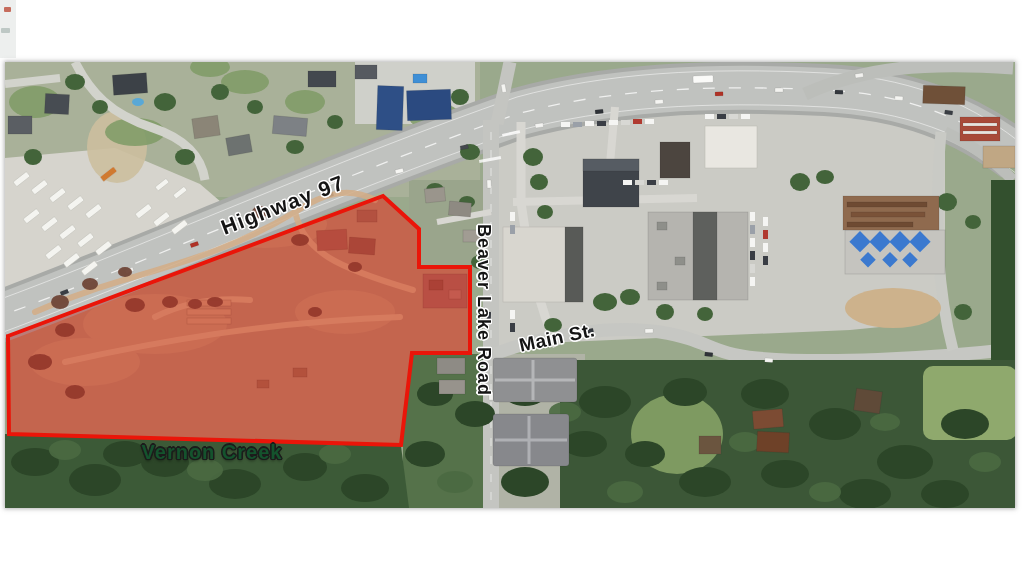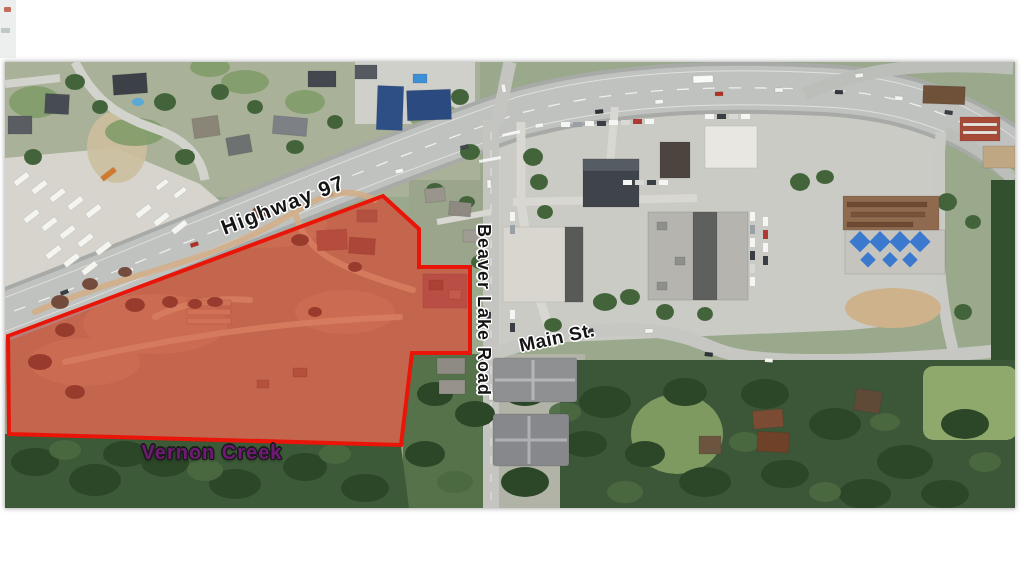--- a/index.html
+++ b/index.html
@@ -25,21 +25,21 @@
                 -1px -1px 0 #fff,1px -1px 0 #fff,-1px 1px 0 #fff,1px 1px 0 #fff;
     pointer-events:none;
   }
   .label-highway{left:278px;top:143px;font-size:21px;letter-spacing:1.5px;
     transform:translate(-50%,-50%) rotate(-21deg);}
   .label-beaver{left:478px;top:248px;font-size:18px;letter-spacing:1px;
     transform:translate(-50%,-50%) rotate(90deg);}
   .label-main{left:552px;top:276px;font-size:19px;letter-spacing:.5px;
     transform:translate(-50%,-50%) rotate(-12deg);}
   .label-vernon{
-    left:207px;top:390px;font-size:20px;letter-spacing:1px;color:#701a75;
+    left:207px;top:390px;font-size:20px;letter-spacing:1px;color:#14532d;
     text-shadow:-1.5px 0 0 #1c1c1c,1.5px 0 0 #1c1c1c,0 -1.5px 0 #1c1c1c,0 1.5px 0 #1c1c1c,
                 -1px -1px 0 #1c1c1c,1px -1px 0 #1c1c1c,-1px 1px 0 #1c1c1c,1px 1px 0 #1c1c1c,0 2px 3px rgba(0,0,0,.5);
     transform:translate(-50%,-50%);text-align:center;}
 </style>
 </head>
 <body>
 
 <div class="corner-artifact">
   <div class="speck-red"></div>
   <div class="speck-grey"></div>

